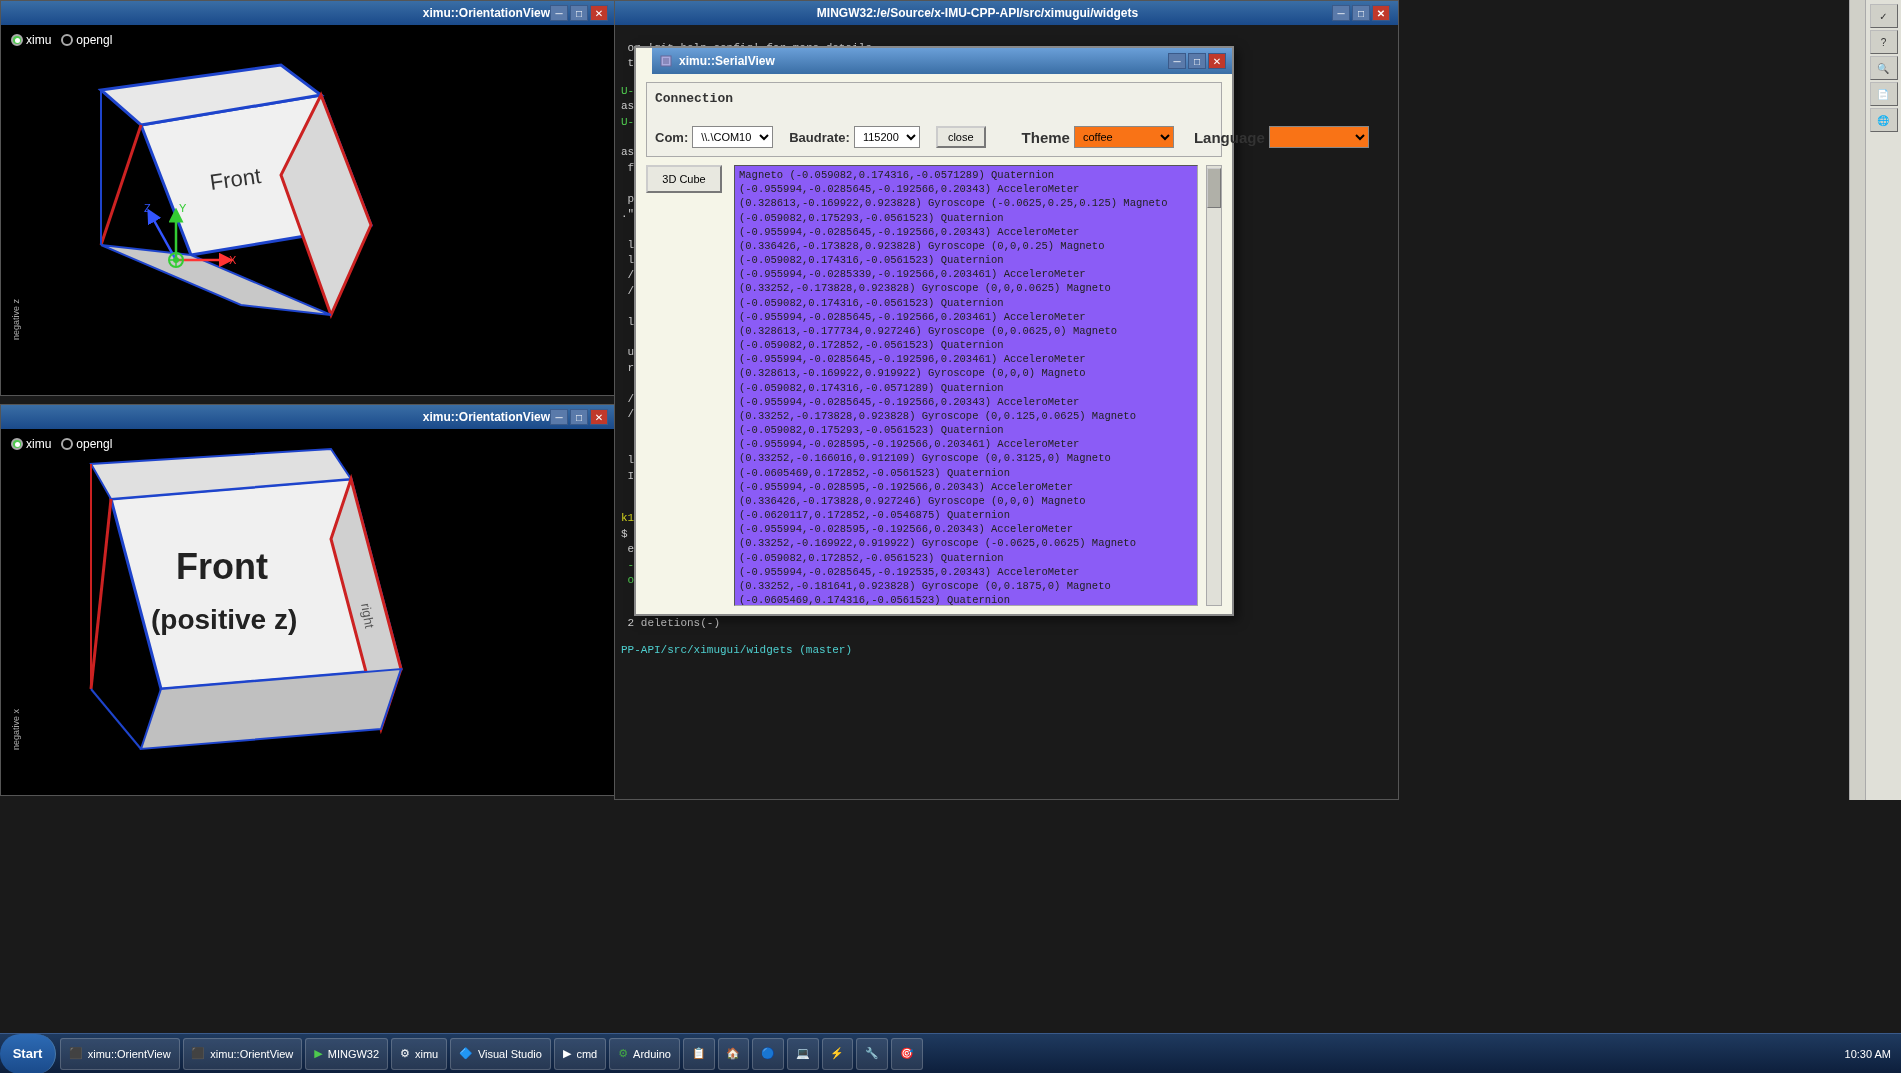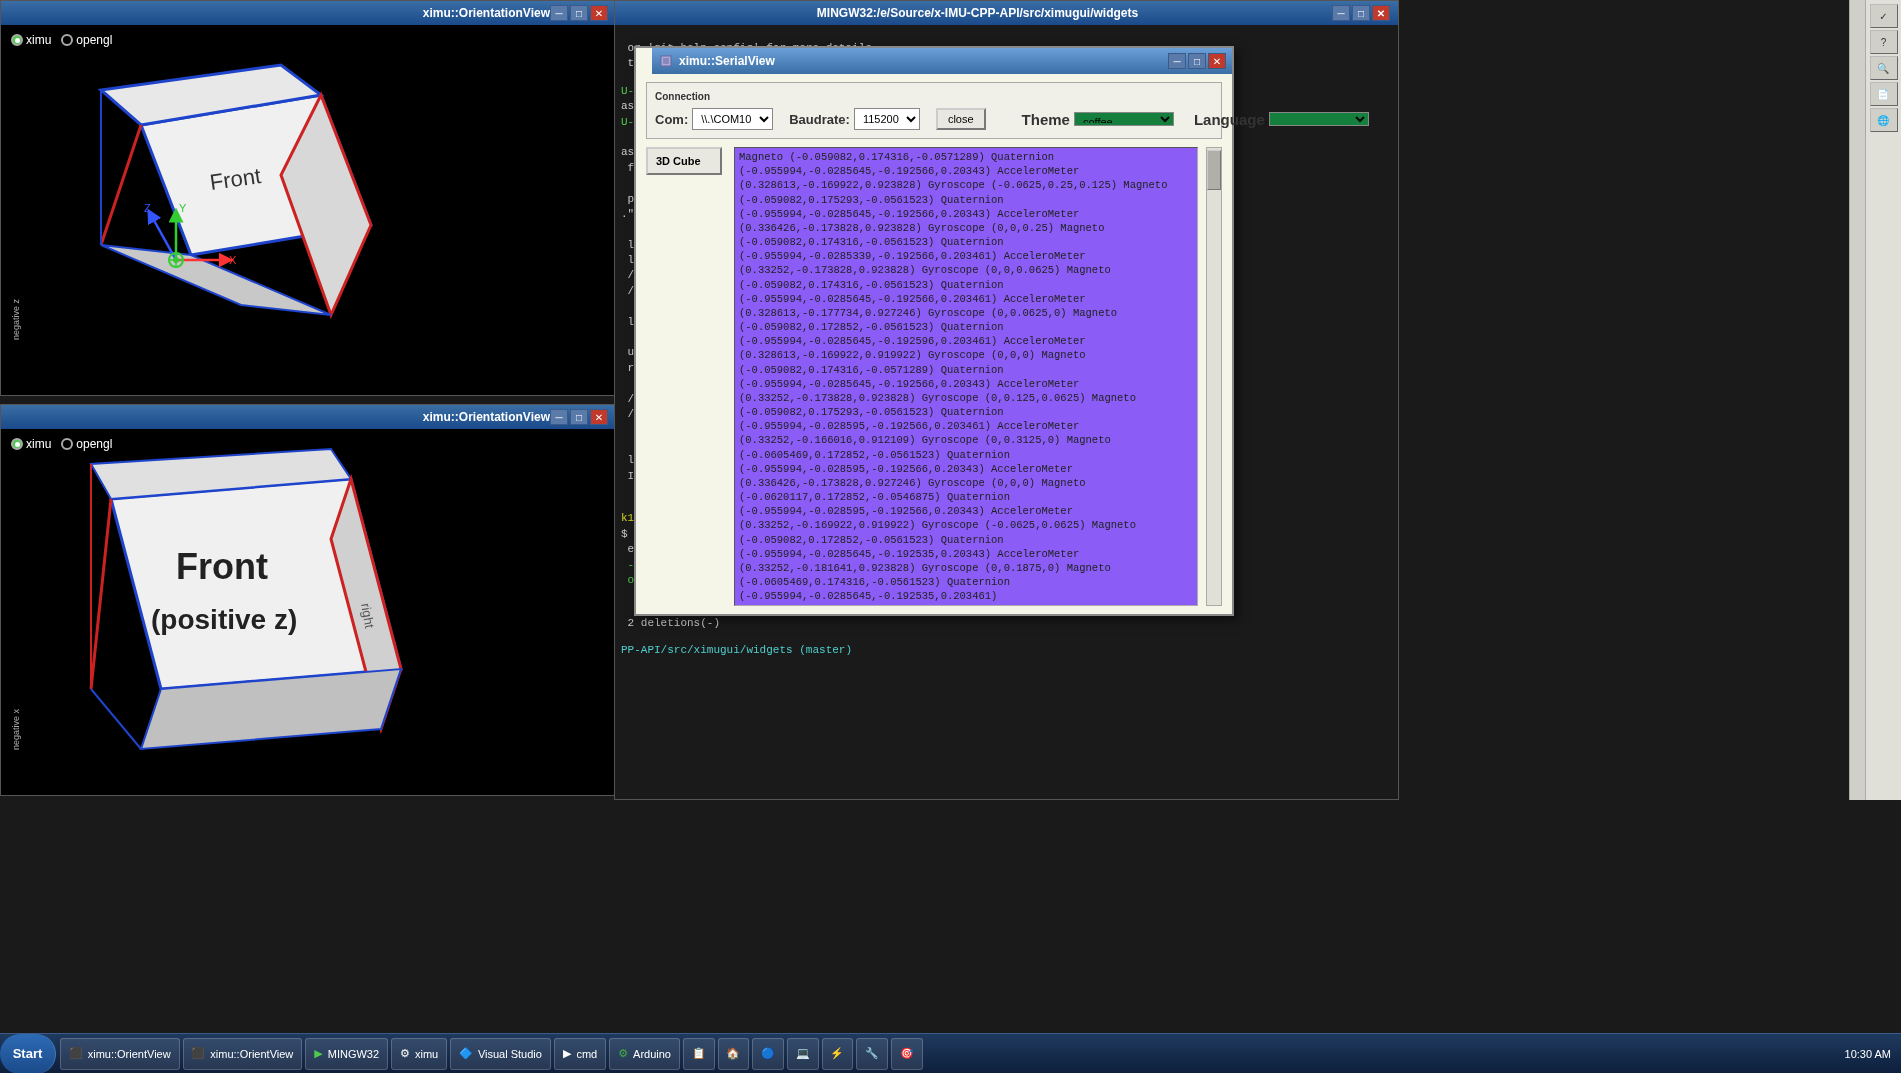--- a/index.html
+++ b/index.html
@@ -182,23 +182,24 @@
       flex-direction: column;
     }
     .connection-section {
       border: 1px solid #aaa;
       background: #f0f0e8;
       padding: 8px;
       margin-bottom: 8px;
     }
     .connection-title {
       font-weight: bold;
-      font-size: 10px;
-      margin-bottom: 6px;
+      font-size: 13px;
+      margin-bottom: 20px;
       color: #333;
+      font-family: Liberation Mono, monospace;
     }
     .connection-row {
       display: flex;
       align-items: center;
       gap: 16px;
     }
     .conn-field {
       display: flex;
       align-items: center;
       gap: 4px;
@@ -228,47 +229,47 @@
       align-items: center;
       gap: 20px;
       margin-left: 20px;
     }
     .theme-label, .lang-label {
       font-size: 15px;
       font-weight: bold;
       color: #333;
     }
     .theme-select, .lang-select {
-      background: #15803d;
+      background: #f97316;
       border: 1px solid #888;
       font-size: 11px;
       padding: 2px 4px;
-      height: 14px;
+      height: 22px;
       min-width: 100px;
     }
 
     .cube-data-row {
       display: flex;
       gap: 8px;
       flex: 1;
       min-height: 0;
     }
     .cube-btn-area {
       width: 80px;
       flex-shrink: 0;
     }
     .cube-button {
       background: #e8e8e0;
       border: 2px outset #ccc;
       font-size: 11px;
-      font-weight: bold;
+      font-weight: normal;
       padding: 6px 8px;
       cursor: pointer;
       width: 76px;
-      text-align: left;
+      text-align: center;
     }
     .data-log {
       flex: 1;
       background: #8b5cf6;
       border: 1px inset #aaa;
       font-family: 'Courier New', monospace;
       font-size: 10.5px;
       color: #222;
       overflow-y: scroll;
       padding: 2px 4px;

